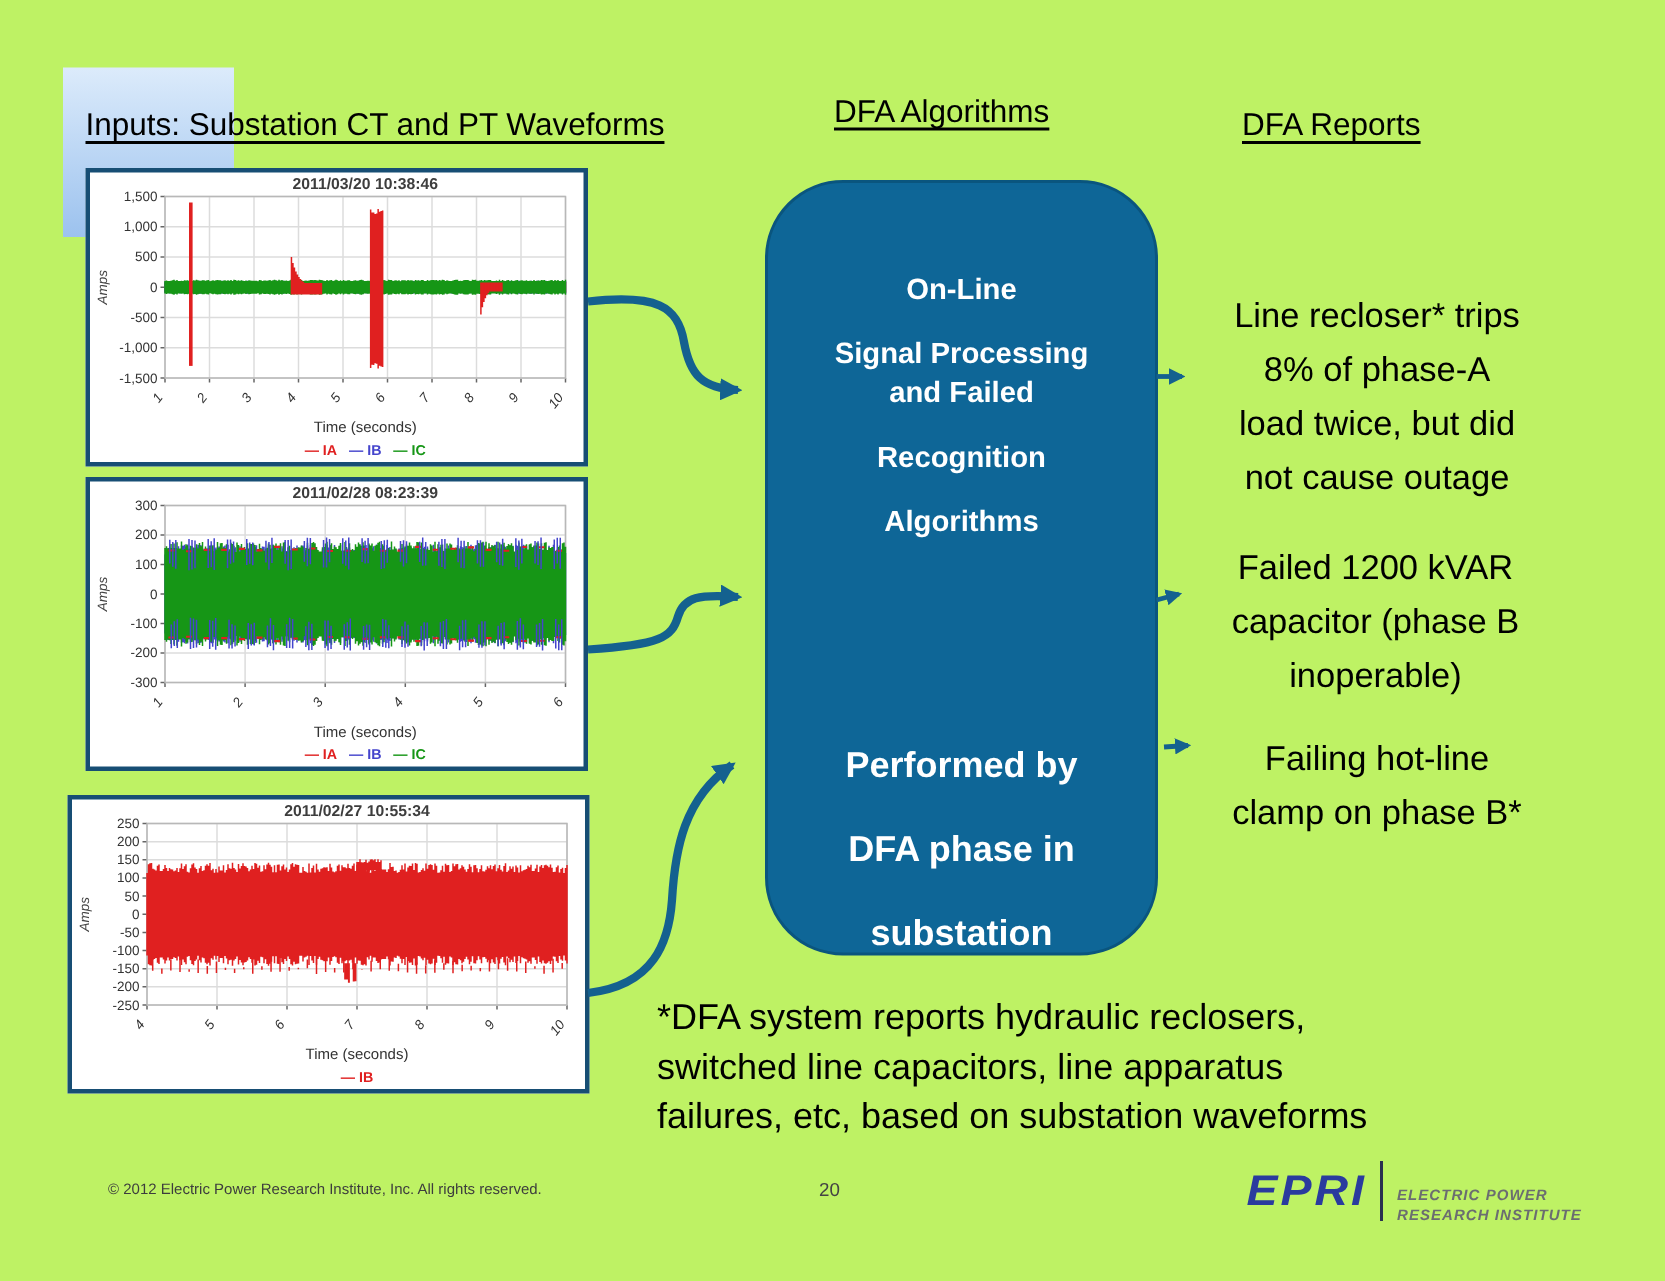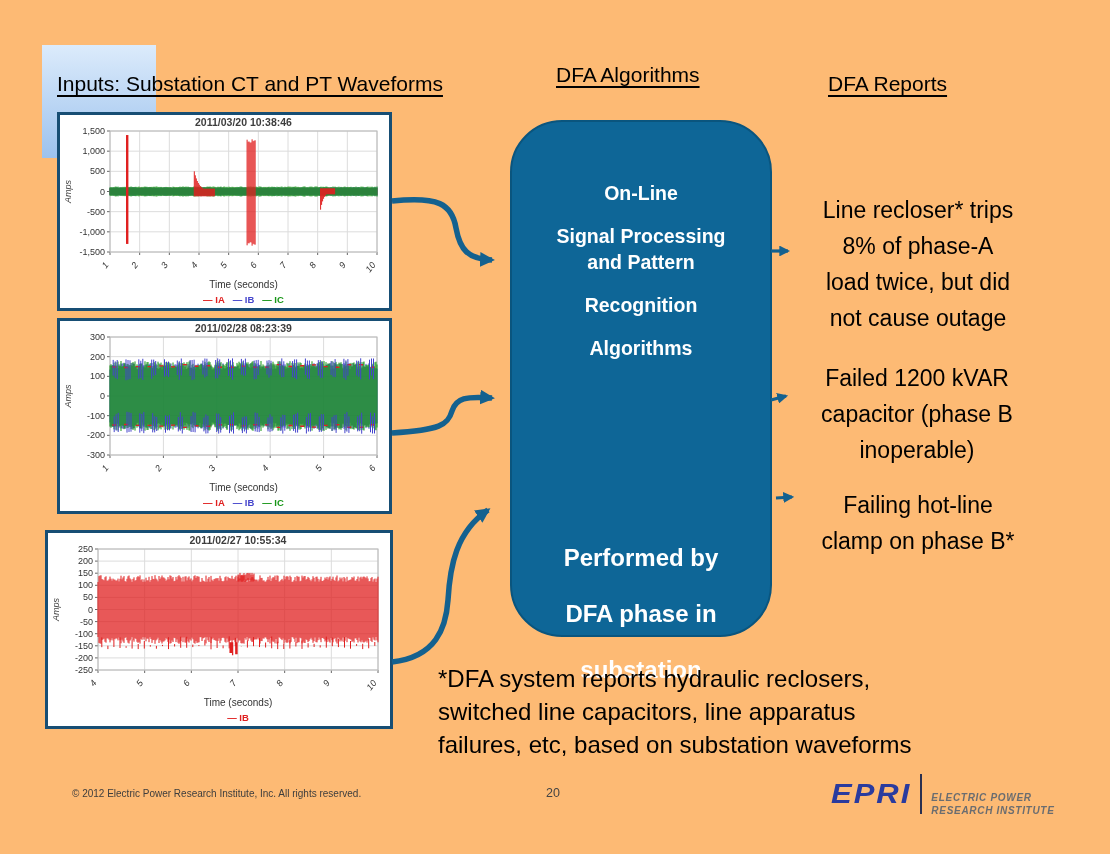--- a/index.html
+++ b/index.html
@@ -1,16 +1,16 @@
 <!DOCTYPE html>
 <html style="--accent-blue: #0e6697; --accent-blue-border: #0a557e; --chart-frame: #174e74; --arrow-blue: #14618f; --logo-blue: #2a3b9e; --logo-gray: #6b6d70; --gradient-top: #dcebfb; --gradient-bottom: #9cc2ee; --series-red: #e02020; --series-blue: #4444cc; --series-green: #169616;"><head>
 <meta charset="utf-8">
 <style>
   html,body{margin:0;padding:0;background:#e8e8e8;}
-  .slide{position:relative;width:1110px;height:854px;background:#fdba74;overflow:hidden;
+  .slide{position:relative;width:1110px;height:854px;background:#bef264;overflow:hidden;
          font-family:"Liberation Sans",sans-serif;color:#111;}
   
   .grad-bar{position:absolute;left:42px;top:45px;width:114px;height:113px;
             background:linear-gradient(180deg,var(--gradient-top,#dcebfb),var(--gradient-bottom,#9cc2ee));}
   
   .col-header{position:absolute;font-size:21px;color:#000;text-decoration:underline;
               text-underline-offset:4px;white-space:nowrap;}
   #h-inputs{left:57px;top:72px;}
   #h-algorithms{left:556px;top:63px;}
   #h-reports{left:828px;top:72px;}
@@ -22,21 +22,21 @@
   .chart{position:absolute;inset:0;}
   .chart svg text{font-family:"Liberation Sans",sans-serif;}
   
   .bluebox{position:absolute;left:510px;top:120px;width:262px;height:517px;
            background:var(--accent-blue,#0e6697);border:2px solid var(--accent-blue-border,#0a557e);
            border-radius:52px;box-sizing:border-box;color:#fff;font-weight:bold;text-align:center;padding-left:40px;}
   .bb-top{position:absolute;top:58px;left:8px;right:8px;display:flex;flex-direction:column;
           gap:17px;font-size:19.5px;line-height:26px;}
   .bb-top .wrap-narrow{max-width:182px;margin:0 auto;}
   .bb-bottom{position:absolute;top:375px;left:0;right:0;display:flex;flex-direction:column;
-             gap:29px;font-size:24px;line-height:27px;margin-top:47px;}
+             gap:29px;font-size:24px;line-height:27px;}
   
   .report{position:absolute;font-size:23px;line-height:36px;text-align:center;white-space:pre-line;color:#000;}
   #report-0{left:788px;top:192px;width:260px;}
   #report-1{left:784px;top:360px;width:266px;}
   #report-2{left:788px;top:487px;width:260px;}
   
   .footnote{position:absolute;left:438px;top:662px;width:625px;font-size:24px;line-height:33px;
             white-space:pre-line;color:#000;}
   
   .copyright{position:absolute;left:72px;top:788px;font-size:10px;color:#3d3d3d;}
@@ -246,21 +246,21 @@
           <path d="M53.8 114.2L53.8 104.4M59.9 116.1L59.9 112.7M65.9 114.0L65.9 106.7M72.0 115.0L72.0 104.3M78.1 114.8L78.1 113.2M84.1 115.6L84.1 106.7M90.2 116.1L90.2 111.0M96.3 115.6L96.3 108.0M102.3 113.7L102.3 112.1M108.4 115.7L108.4 112.9M114.5 113.1L114.5 111.9M120.5 116.1L120.5 104.2M126.6 113.5L126.6 111.1M132.7 114.8L132.7 103.7M138.7 114.8L138.7 103.8M144.8 114.1L144.8 111.6M150.9 113.1L150.9 112.1M156.9 112.5L156.9 106.7M163.0 116.3L163.0 103.8M169.1 115.0L169.1 107.4M175.1 115.3L175.1 112.4M181.2 115.4L181.2 103.3M187.3 113.1L187.3 104.8M193.3 113.3L193.3 113.0M199.4 114.6L199.4 107.5M205.5 113.2L205.5 104.1M211.5 114.1L211.5 105.2M217.6 114.5L217.6 109.5M223.7 115.3L223.7 103.5M229.7 116.1L229.7 108.7M235.8 116.0L235.8 110.5M241.9 115.5L241.9 107.2M247.9 113.5L247.9 109.1M254.0 115.9L254.0 107.6M260.1 114.5L260.1 110.2M266.1 114.0L266.1 110.8M272.2 114.5L272.2 112.3M278.3 114.7L278.3 103.6M284.3 113.2L284.3 104.6M290.4 114.1L290.4 105.8M296.5 114.6L296.5 104.1M302.5 115.7L302.5 108.0M308.6 112.9L308.6 111.1M314.7 116.1L314.7 110.8M320.7 115.3L320.7 106.1M326.8 112.9L326.8 109.0" stroke="#e02020" stroke-width="1" fill="none"></path>
           <path d="M187.8 109.2L187.8 121.3M182.1 109.2L182.1 120.0M183.3 109.2L183.3 120.0M188.7 109.2L188.7 119.8M189.0 109.2L189.0 121.2M184.6 109.2L184.6 122.2M183.1 109.2L183.1 118.5M182.2 109.2L182.2 119.7M187.9 109.2L187.9 118.8" stroke="#e02020" stroke-width="1.3" fill="none"></path>
           <path d="M190.0 41.7L190.0 48.5M191.0 41.7L191.0 48.6M192.0 39.9L192.0 47.1M193.0 41.8L193.0 48.6M194.0 42.0L194.0 48.8M195.0 41.6L195.0 48.5M196.0 40.1L196.0 47.3M197.0 42.1L197.0 48.9M198.0 41.3L198.0 48.2M199.0 40.0L199.0 47.2M200.0 39.9L200.0 47.1M201.0 40.5L201.0 47.6M202.0 39.9L202.0 47.1M203.0 41.7L203.0 48.6M204.0 39.9L204.0 47.1M205.0 41.7L205.0 48.6M206.0 40.5L206.0 47.6" stroke="#e02020" stroke-width="1" fill="none"></path>
           <text x="190" y="188" text-anchor="middle" font-size="9.5" font-weight="bold"><tspan fill="#e02020">— IB</tspan></text>
         </svg></div>
   </div>
 
   <div class="bluebox">
     <div class="bb-top">
       <div>On-Line</div>
-      <div class="wrap-narrow">Signal Processing and Pattern</div>
+      <div class="wrap-narrow">Signal Processing and Failed</div>
       <div>Recognition</div>
       <div>Algorithms</div>
     </div>
     <div class="bb-bottom">
       <div>Performed by</div>
       <div>DFA phase in</div>
       <div>substation</div>
     </div>
   </div>
 

